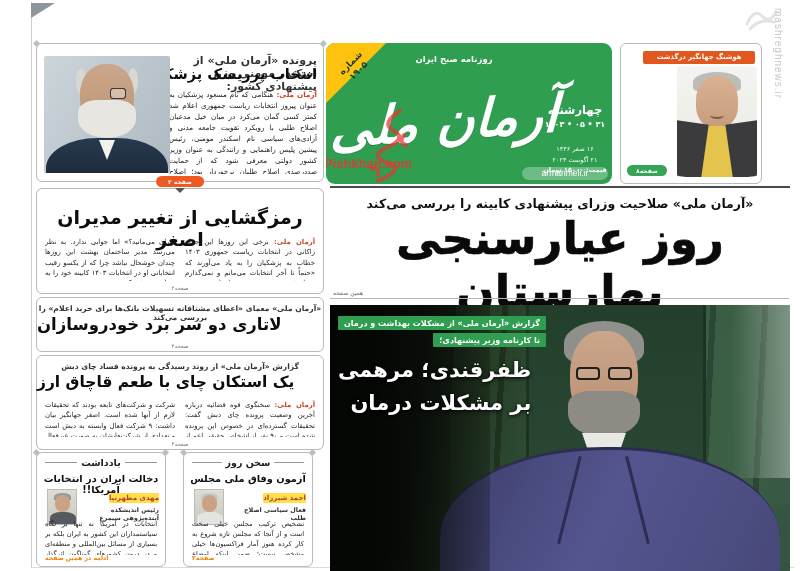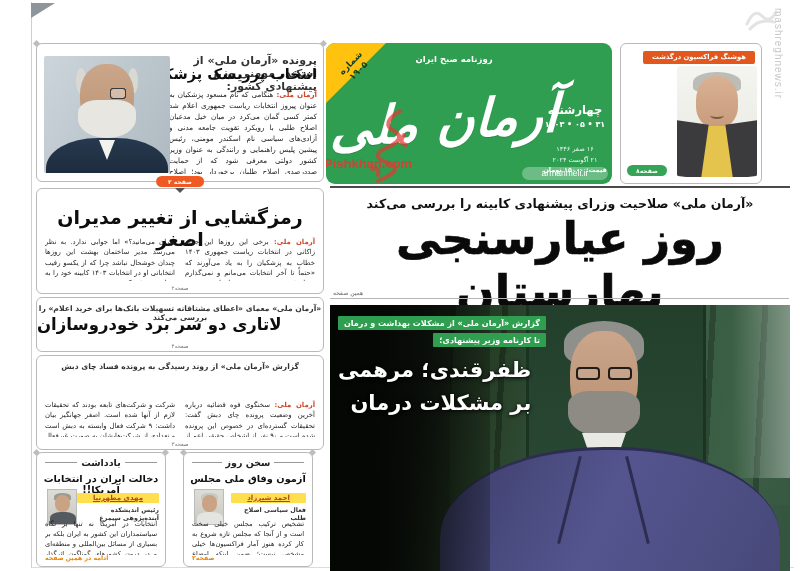--- a/index.html
+++ b/index.html
@@ -181,21 +181,21 @@
              font-size:9.8px; font-weight:bold; color:#0f0f0f; }
   .op-photo { position:absolute; left:10px; top:36px; width:30px; height:36px;
               background:linear-gradient(#dddcd6,#c9c8c0); border:1px solid #bbb; overflow:hidden; }
   .av-head { position:absolute; left:7px; top:5px; width:15px; height:17px;
              background:#c9a383; border-radius:46%; }
   .av-hair { position:absolute; left:6px; top:3px; width:17px; height:7px;
              background:#9b9b96; border-radius:50% 50% 0 0; }
   .av-body { position:absolute; left:2px; top:22px; width:26px; height:14px;
              background:#555a61; border-radius:40% 40% 0 0; }
   .op-name { position:absolute; right:6px; top:40px; background:#ffdf4d; color:#b3441f;
-             font-size:7px; font-weight:bold; padding:1px 16px; border-radius:1px;text-decoration:underline; }
+             font-size:7px; font-weight:bold; padding:1px 0; border-radius:1px; }
   .op-role { position:absolute; right:6px; top:53px; left:44px; font-size:6.4px;
              color:#333; font-weight:bold; text-align:right; }
   .op-body { position:absolute; left:8px; right:8px; top:66px; height:36px;
              font-size:6.7px; line-height:1.5; text-align:justify; color:#222; overflow:hidden; }
   .op-link { position:absolute; left:8px; bottom:5px; color:#ef8300; font-size:6.2px;
              font-weight:bold; }
 </style>
 </head>
 <body>
 
@@ -243,21 +243,21 @@
       <div class="mh-price">قیمت: ۱۵۰۰۰ تومان</div>
     </div>
     <div class="mh-site">armanmeli.ir</div>
     <div class="pishkhan">Pishkhan.com</div>
     <svg class="red-scribble" width="54" height="88" viewBox="0 0 54 88">
       <path d="M40 6 Q20 18 34 26 T24 44 Q10 52 28 58 T18 76 M44 30 q-6 8 2 10 M12 64 q8 -2 6 6" fill="none" stroke="#e03a34" stroke-width="4" stroke-linecap="round" opacity=".85"></path>
     </svg>
   </div>
 
   <div class="abs nbox obit">
-    <div class="obit-ribbon">هوشنگ فراکسیون درگذشت</div>
+    <div class="obit-ribbon">هوشنگ جهانگیر درگذشت</div>
     <div class="obit-photo">
       <div class="ob-hair"></div>
       <div class="ob-face"></div>
       <div class="ob-smile"></div>
       <div class="ob-shirt"></div>
       <div class="ob-jl"></div>
       <div class="ob-jr"></div>
     </div>
     <div class="obit-pill">صفحه۸</div>
   </div>
@@ -276,20 +276,21 @@
   </div>
 
   <div class="abs nbox story" style="top:297px;height:55px">
     <div class="st-kicker">«آرمان ملی» معمای «اعطای مشتاقانه تسهیلات بانک‌ها برای خرید اعلام» را بررسی می‌کند</div>
     <div class="st-head-md">لاتاری دو سر برد خودروسازان</div>
     <div class="st-page">صفحه۴</div>
   </div>
 
   <div class="abs nbox story" style="top:355px;height:95px">
     <div class="st-kicker">گزارش «آرمان ملی» از روند رسیدگی به پرونده فساد چای دبش</div>
+    <div class="st-head-md" style="font-size:15.5px">یک استکان چای با طعم قاچاق ارز</div>
     <div class="st-body" style="top:44px"><span class="lead-red">آرمان ملی: </span><span>سخنگوی قوه قضائیه درباره آخرین وضعیت پرونده چای دبش گفت: تحقیقات گسترده‌ای در خصوص این پرونده شده است و ۹۰ نفر از اشخاص حقیقی اعم از اعضای هیات مدیره و مدیران عامل در این شرکت و شرکت‌های تابعه بودند که تحقیقات لازم از آنها شده است. اصغر جهانگیر بیان داشت: ۹ شرکت فعال وابسته به دبش است و تعدادی از شرکت‌هایشان به صورت غیرفعال است و این شرکت‌ها از ۲۱ بانک به میزان...</span></div>
     <div class="st-page">صفحه۳</div>
   </div>
 
   <div class="abs zafar">
     <div class="zp-bg"></div>
     <div class="zp-stripes"></div>
     <div class="zp-seat"></div>
     <div class="zp-right"></div>
     <div class="zp-hair"></div>

